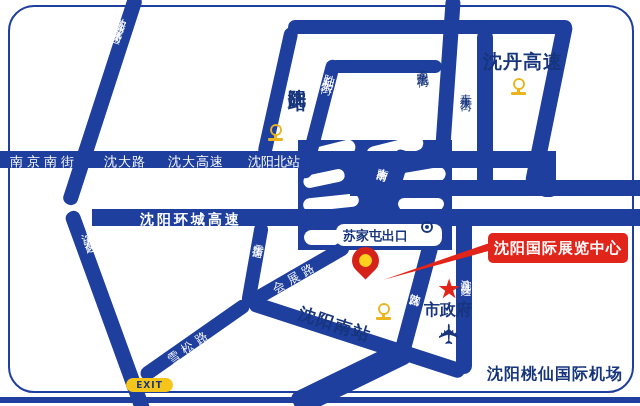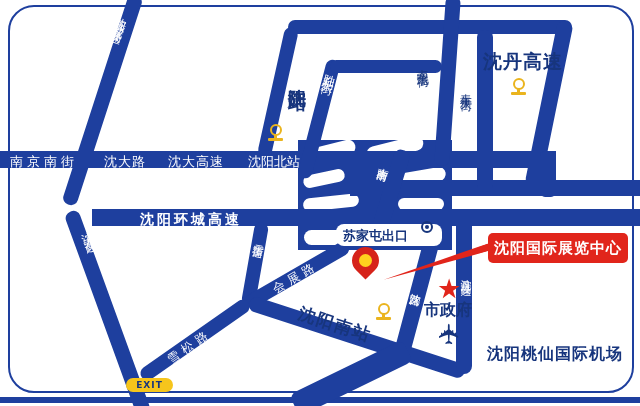--- a/index.html
+++ b/index.html
@@ -146,21 +146,21 @@
     </div>
 
 
   <div class="lm" style="left:343px;top:229px;font-size:13px;">苏家屯出口</div>
   <div class="college-ic" style="left:421px;top:221px;"></div>
 
   <div class="star" style="left:437px;top:275px;">★</div>
   <div class="lm" style="left:424px;top:302px;font-size:16px;">市政府</div>
   <div class="plane" style="left:438px;top:320px;">✈</div>
 
-  <div class="lm" style="left:487px;top:346px;font-size:16px;letter-spacing:1px;">沈阳桃仙国际机场</div>
+  <div class="lm" style="left:487px;top:366px;font-size:16px;letter-spacing:1px;">沈阳桃仙国际机场</div>
 
   <div id="exit-sign">EXIT</div>
 
   <div id="banner-tail"></div>
   <div id="banner">沈阳国际展览中心</div>
   <div id="pin">
       <div class="head"></div>
       <div class="dot"></div>
     </div>
 

